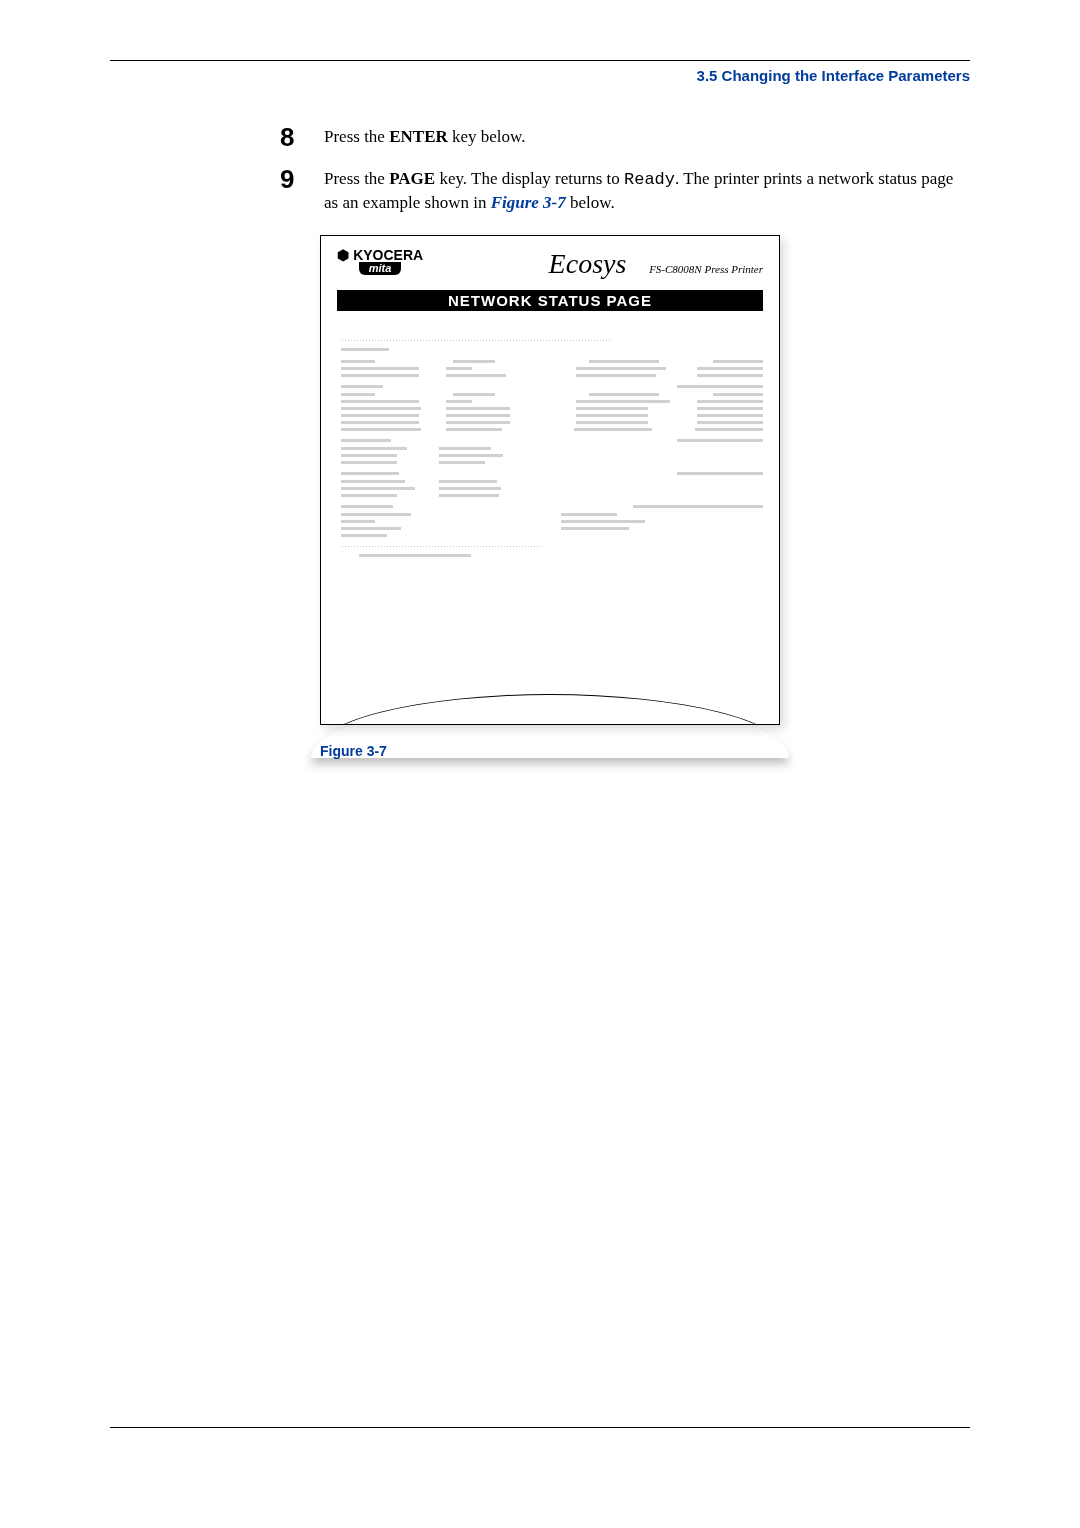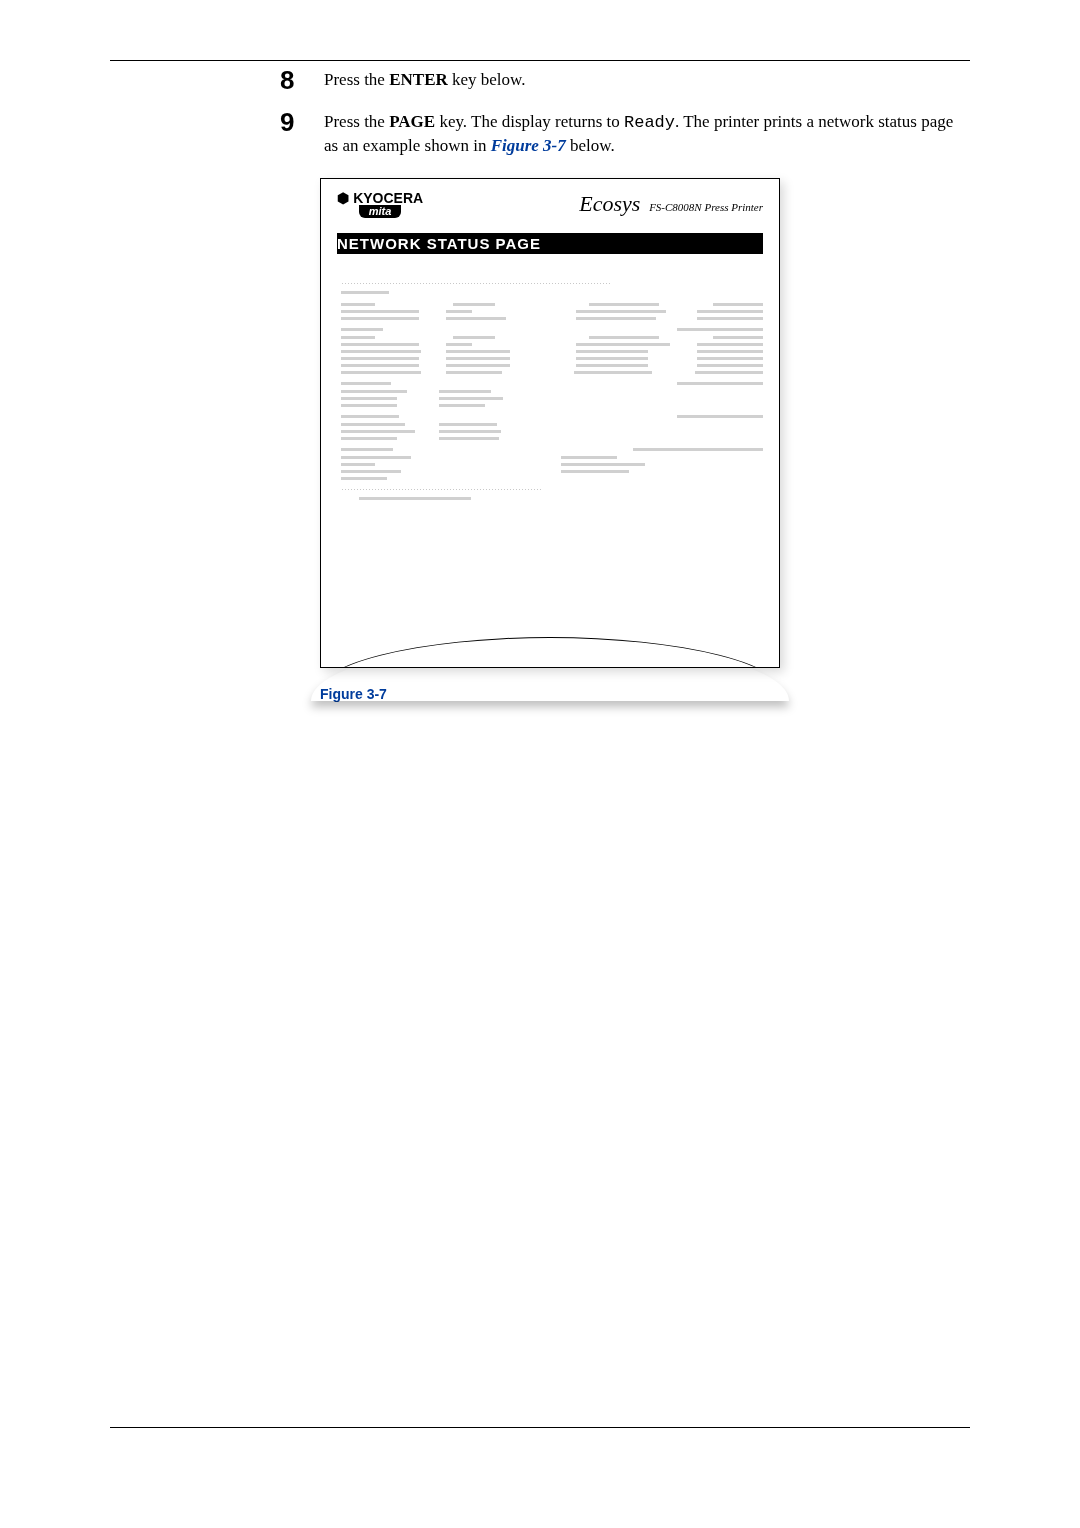--- a/index.html
+++ b/index.html
@@ -95,30 +95,31 @@
     width: 42px;
     margin: 0 auto;
   }
   .sp-logo-right {
     text-align: right;
     font-size: 11px;
     font-family: "Times New Roman", serif;
     font-style: italic;
   }
   .sp-logo-right .eco {
-    font-size: 22px;
+    font-size: 28px;
     font-style: italic;
     font-family: "Times New Roman", serif;
-    margin-right: 6px;
+    margin-right: 20px;
   }
   .sp-title-bar {
     background: #000;
     color: #fff;
     font-family: Arial, sans-serif;
     font-weight: bold;
+    text-align: center;
     font-size: 15px;
     letter-spacing: 1px;
     padding: 2px 0;
     margin-top: 2px;
     margin-bottom: 28px;
   }
   .sp-body {
     font-size: 0;
     padding-left: 4px;
   }
@@ -192,20 +193,21 @@
     left: 0; right: 0;
     text-align: center;
     font-size: 16px;
   }
 </style>
 </head>
 <body>
 
 <div class="page">
   <div class="top-rule"></div>
+  <div class="section-header">3.5 Changing the Interface Parameters</div>
 
   <div class="steps">
     <div class="step">
       <div class="step-num">8</div>
       <div class="step-body">
         <span>Press the </span><span class="bold">ENTER</span><span> key below.</span>
       </div>
     </div>
     <div class="step">
       <div class="step-num">9</div>

